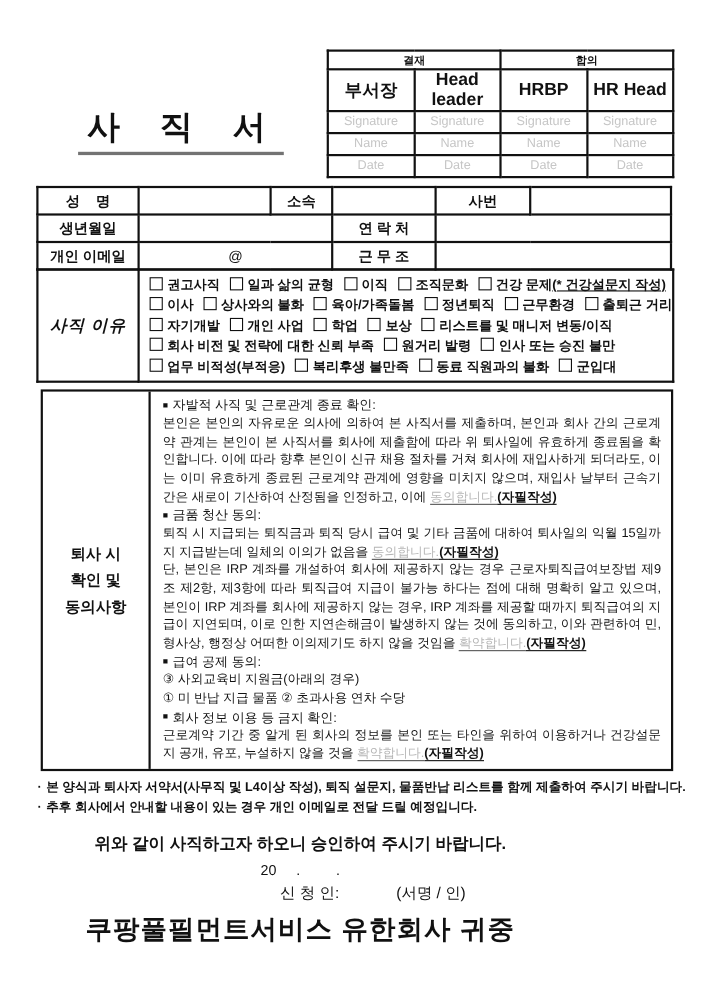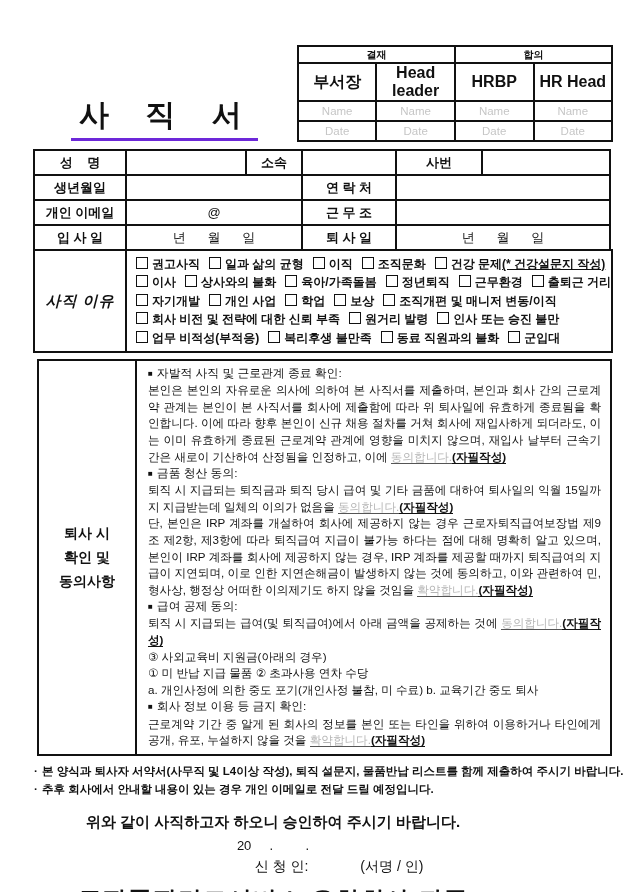--- a/index.html
+++ b/index.html
@@ -2,21 +2,21 @@
 <html><head>
 <meta charset="utf-8">
 <style>
   html,body{margin:0;padding:0;background:#f2f2f2;}
   .page{position:relative;width:643px;height:892px;background:#ffffff;margin:0 auto;
         font-family:"Liberation Sans","DejaVu Sans",sans-serif;color:#111;overflow:hidden;}
   
   .header{display:flex;justify-content:space-between;align-items:flex-start;
           margin:45px 30px 0 33px;}
   .title{margin:50px 0 0 38px;font-size:30px;font-weight:700;letter-spacing:14px;
-         border-bottom:3px solid #6d28d9;padding:0 2px 2px 8px;white-space:pre;}
+         border-bottom:3px solid #737373;padding:0 2px 2px 8px;white-space:pre;}
   table{border-collapse:collapse;}
   td,th{border:2px solid #111;box-sizing:border-box;}
   
   .approval{width:316px;}
   .approval td,.approval th{text-align:center;vertical-align:middle;padding:0;}
   .approval .grp{height:17px;font-size:10px;font-weight:700;}
   .approval .role{height:20px;font-size:16px;font-weight:700;width:79px;}
   .approval .ph{height:20px;font-size:11.5px;color:#c6c6c6;font-weight:400;}
   
   .info{width:532px;margin:7px 0 0 33px;table-layout:fixed;}
@@ -70,20 +70,26 @@
         </tr>
         <tr>
           <td class="role">부서장</td>
           <td class="role">Head leader</td>
           <td class="role">HRBP</td>
           <td class="role">HR Head</td>
         </tr>
       </tbody>
       <tbody id="approval-ph">
           <tr>
+            <td class="ph">Signature</td>
+            <td class="ph">Signature</td>
+            <td class="ph">Signature</td>
+            <td class="ph">Signature</td>
+          </tr>
+          <tr>
             <td class="ph">Name</td>
             <td class="ph">Name</td>
             <td class="ph">Name</td>
             <td class="ph">Name</td>
           </tr>
           <tr>
             <td class="ph">Date</td>
             <td class="ph">Date</td>
             <td class="ph">Date</td>
             <td class="ph">Date</td>
@@ -115,63 +121,55 @@
         <td class="val" colspan="2"></td>
         <td class="lab">연 락 처</td>
         <td class="val" colspan="2"></td>
       </tr>
       <tr>
         <td class="lab">개인 이메일</td>
         <td class="val" colspan="2">@</td>
         <td class="lab">근 무 조</td>
         <td class="val" colspan="2"></td>
       </tr>
-      <tr>
-        <td class="lab">입 사 일</td>
-        <td class="val" colspan="2">년      월      일</td>
-        <td class="lab">퇴 사 일</td>
-        <td class="val" colspan="2">년      월      일</td>
-      </tr>
     </tbody>
   </table>
 
   <table class="reason">
     <tbody>
       <tr>
         <td class="lab">사직 이유</td>
         <td class="content">
             <div id="reason-lines">
               <div class="rline"><span class="ritem"><span class="cb"></span><span>권고사직</span></span><span class="ritem"><span class="cb"></span><span>일과 삶의 균형</span></span><span class="ritem"><span class="cb"></span><span>이직</span></span><span class="ritem"><span class="cb"></span><span>조직문화</span></span><span class="ritem"><span class="cb"></span><span>건강 문제</span><span class="runder">(* 건강설문지 작성)</span></span></div>
               <div class="rline"><span class="ritem"><span class="cb"></span><span>이사</span></span><span class="ritem"><span class="cb"></span><span>상사와의 불화</span></span><span class="ritem"><span class="cb"></span><span>육아/가족돌봄</span></span><span class="ritem"><span class="cb"></span><span>정년퇴직</span></span><span class="ritem"><span class="cb"></span><span>근무환경</span></span><span class="ritem"><span class="cb"></span><span>출퇴근 거리</span></span></div>
-              <div class="rline"><span class="ritem"><span class="cb"></span><span>자기개발</span></span><span class="ritem"><span class="cb"></span><span>개인 사업</span></span><span class="ritem"><span class="cb"></span><span>학업</span></span><span class="ritem"><span class="cb"></span><span>보상</span></span><span class="ritem"><span class="cb"></span><span>조직개편 및 매니저 변동/이직</span></span></div>
+              <div class="rline"><span class="ritem"><span class="cb"></span><span>자기개발</span></span><span class="ritem"><span class="cb"></span><span>개인 사업</span></span><span class="ritem"><span class="cb"></span><span>학업</span></span><span class="ritem"><span class="cb"></span><span>보상</span></span><span class="ritem"><span class="cb"></span><span>리스트를 및 매니저 변동/이직</span></span></div>
               <div class="rline"><span class="ritem"><span class="cb"></span><span>회사 비전 및 전략에 대한 신뢰 부족</span></span><span class="ritem"><span class="cb"></span><span>원거리 발령</span></span><span class="ritem"><span class="cb"></span><span>인사 또는 승진 불만</span></span></div>
               <div class="rline"><span class="ritem"><span class="cb"></span><span>업무 비적성(부적응)</span></span><span class="ritem"><span class="cb"></span><span>복리후생 불만족</span></span><span class="ritem"><span class="cb"></span><span>동료 직원과의 불화</span></span><span class="ritem"><span class="cb"></span><span>군입대</span></span></div>
             </div>
           </td>
       </tr>
     </tbody>
   </table>
 
   <div class="consent">
     <div class="consent-label">퇴사 시
 확인 및
 동의사항</div>
     <div class="consent-body" id="consent-body">
         <div class="cs-heading"><span class="bullet">■</span><span>자발적 사직 및 근로관계 종료 확인:</span></div>
         <p class="cpara"><span>본인은 본인의 자유로운 의사에 의하여 본 사직서를 제출하며, 본인과 회사 간의 근로계약 관계는 본인이 본 사직서를 회사에 제출함에 따라 위 퇴사일에 유효하게 종료됨을 확인합니다. 이에 따라 향후 본인이 신규 채용 절차를 거쳐 회사에 재입사하게 되더라도, 이는 이미 유효하게 종료된 근로계약 관계에 영향을 미치지 않으며, 재입사 날부터 근속기간은 새로이 기산하여 산정됨을 인정하고, 이에 </span><span class="seg-g">동의합니다.</span><span class="seg-h">(자필작성)</span></p>
         <div class="cs-heading"><span class="bullet">■</span><span>금품 청산 동의:</span></div>
         <p class="cpara"><span>퇴직 시 지급되는 퇴직금과 퇴직 당시 급여 및 기타 금품에 대하여 퇴사일의 익월 15일까지 지급받는데 일체의 이의가 없음을 </span><span class="seg-g">동의합니다.</span><span class="seg-h">(자필작성)</span></p>
         <p class="cpara"><span>단, 본인은 IRP 계좌를 개설하여 회사에 제공하지 않는 경우 근로자퇴직급여보장법 제9조 제2항, 제3항에 따라 퇴직급여 지급이 불가능 하다는 점에 대해 명확히 알고 있으며, 본인이 IRP 계좌를 회사에 제공하지 않는 경우, IRP 계좌를 제공할 때까지 퇴직급여의 지급이 지연되며, 이로 인한 지연손해금이 발생하지 않는 것에 동의하고, 이와 관련하여 민, 형사상, 행정상 어떠한 이의제기도 하지 않을 것임을 </span><span class="seg-g">확약합니다.</span><span class="seg-h">(자필작성)</span></p>
         <div class="cs-heading"><span class="bullet">■</span><span>급여 공제 동의:</span></div>
-        <p class="cpara"><span>퇴직 시 지급되는 급여(및 퇴직급여)에서 아래 금액을 공제하는 것에 </span><span class="seg-g">동의합니다.</span><span class="seg-h">(자필작성)</span></p>
         <p class="cpara"><span>③  사외교육비 지원금(아래의 경우)</span></p>
         <p class="cpara"><span>①  미 반납 지급 물품 ② 초과사용 연차 수당</span></p>
-        <p class="cpara"><span>a. 개인사정에 의한 중도 포기(개인사정 불참, 미 수료)   b. 교육기간 중도 퇴사</span></p>
         <div class="cs-heading"><span class="bullet">■</span><span>회사 정보 이용 등 금지 확인:</span></div>
-        <p class="cpara"><span>근로계약 기간 중 알게 된 회사의 정보를 본인 또는 타인을 위하여 이용하거나 타인에게 공개, 유포, 누설하지 않을 것을 </span><span class="seg-g">확약합니다.</span><span class="seg-h">(자필작성)</span></p>
+        <p class="cpara"><span>근로계약 기간 중 알게 된 회사의 정보를 본인 또는 타인을 위하여 이용하거나 건강설문지 공개, 유포, 누설하지 않을 것을 </span><span class="seg-g">확약합니다.</span><span class="seg-h">(자필작성)</span></p>
       </div>
   </div>
 
   <div class="notes" id="notes">
       <div class="note"><span class="nbullet">·</span><span>본 양식과 퇴사자 서약서(사무직 및 L4이상 작성), 퇴직 설문지, 물품반납 리스트를 함께 제출하여 주시기 바랍니다.</span></div>
       <div class="note"><span class="nbullet">·</span><span>추후 회사에서 안내할 내용이 있는 경우 개인 이메일로 전달 드릴 예정입니다.</span></div>
     </div>
 
   <div class="closing">
     <p class="request">위와 같이 사직하고자 하오니 승인하여 주시기 바랍니다.</p>

